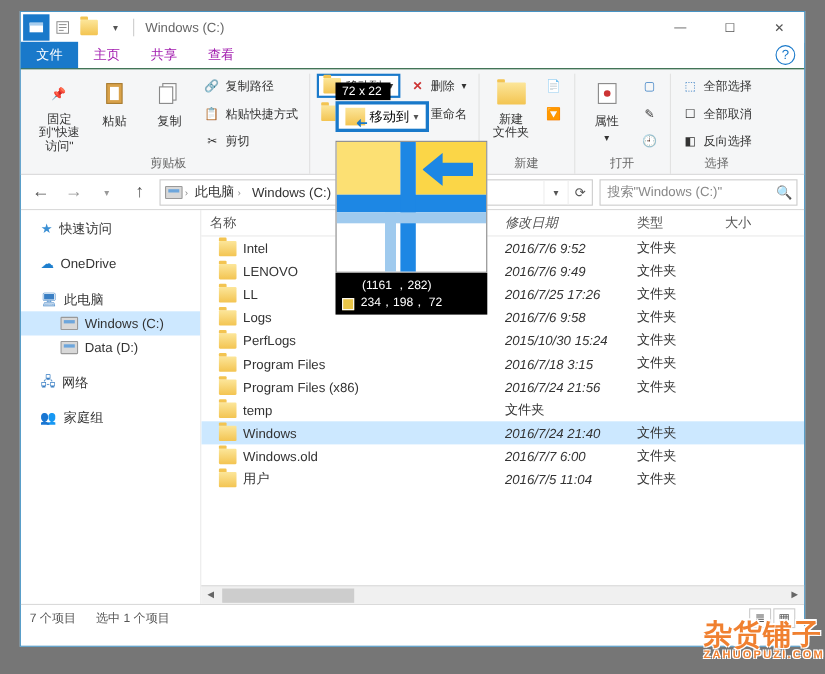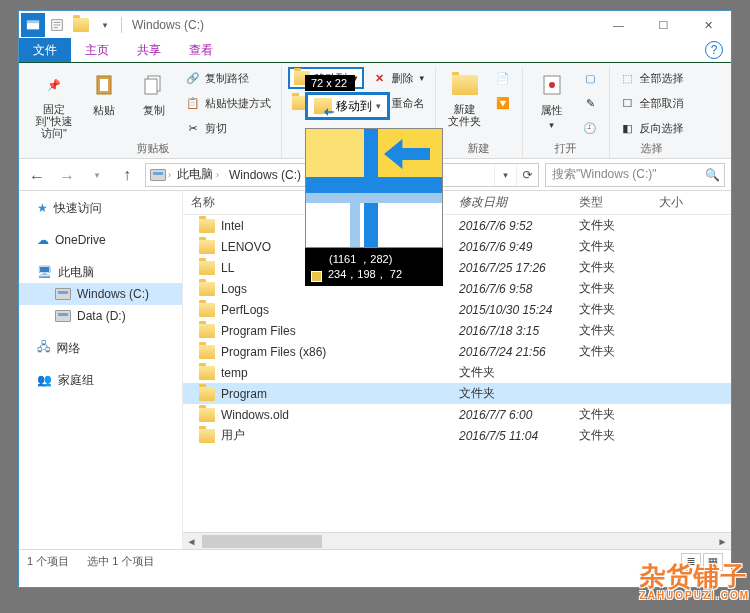--- a/index.html
+++ b/index.html
@@ -410,22 +410,23 @@
             <div class="c-name">
               <div class="folder-ico"></div>
               <span>temp</span>
             </div>
             <div class="c-type">文件夹</div>
             <div class="c-size"></div>
           </div>
           <div class="row sel">
             <div class="c-name">
               <div class="folder-ico"></div>
-              <span>Program</span>
-            </div>
+              <span>Windows</span>
+            </div>
+            <div class="c-date">2016/7/24 21:40</div>
             <div class="c-type">文件夹</div>
             <div class="c-size"></div>
           </div>
           <div class="row">
             <div class="c-name">
               <div class="folder-ico"></div>
               <span>Windows.old</span>
             </div>
             <div class="c-date">2016/7/7 6:00</div>
             <div class="c-type">文件夹</div>
@@ -444,21 +445,21 @@
       <div class="hscroll">
         <div class="arr">◄</div>
         <div class="thumb"></div>
         <div style="flex:1"></div>
         <div class="arr">►</div>
       </div>
     </div>
   </div>
 
   <div class="status">
-    <span>1 个项目</span>
+    <span>7 个项目</span>
     <span>选中 1 个项目</span>
     <div class="views">
       <div class="vbtn">≣</div>
       <div class="vbtn">▦</div>
     </div>
   </div>
 </div>
 
 <div class="overlay">
   <div class="ov-dim">72 x 22</div>

